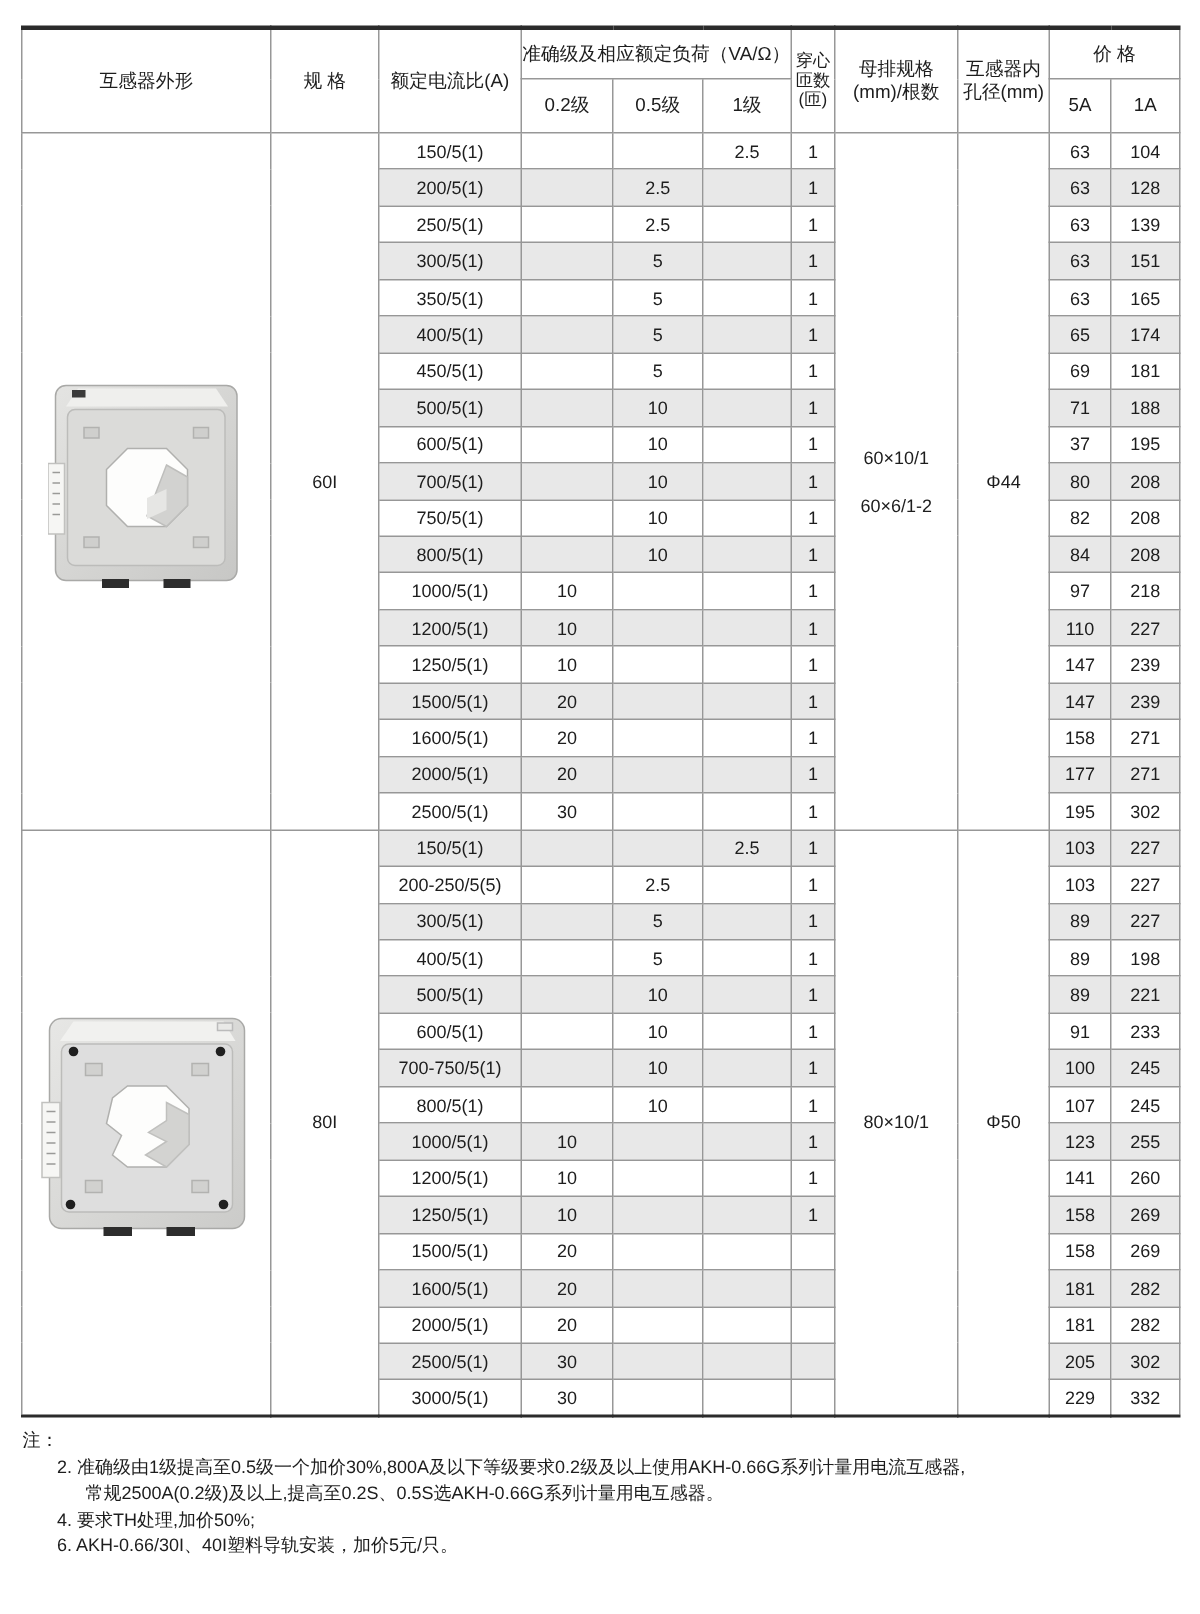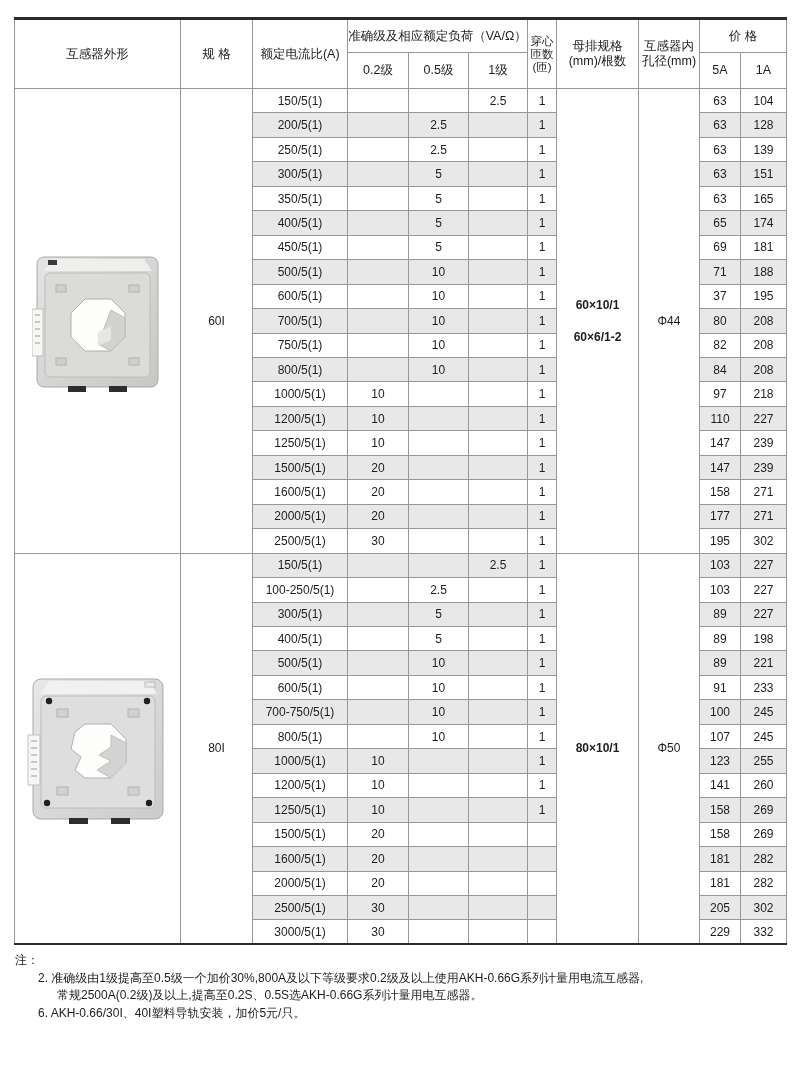--- a/index.html
+++ b/index.html
@@ -20,21 +20,21 @@
     font-size:12px; font-weight:normal; overflow:hidden;
     background:#ffffff;
   }
   .spec-table thead th { font-size:12.5px; line-height:15px; }
   .spec-table thead tr.h1 { height:34px; }
   .spec-table thead tr.h2 { height:36px; }
   .spec-table td.s { background:#e8e8e8; }
   .spec-table th.small3 { font-size:11.5px; line-height:13px; }
   .img-cell { background:#ffffff; }
   .img-cell .photo-wrap { display:flex; justify-content:center; align-items:center; }
-  .busbar-line { line-height:14px; margin:18px 0;font-weight:bold; }
+  .busbar-line { line-height:14px; margin:18px 0; }
   .notes {
     position:absolute; left:15px; top:952px; width:775px;
     font-size:12px; line-height:17.6px; color:#1d1d1d;
   }
   .note-line { white-space:nowrap; }
   .note-first { display:flex; }
   .note-prefix { flex:0 0 auto; }
   .note-indent { padding-left:23px; }
   .note-cont { padding-left:42px; }
 </style>
@@ -338,21 +338,21 @@
           <td class="s">2.5</td>
           <td class="s">1</td>
           <td rowspan="16">
             <div class="busbar-line">80×10/1</div>
           </td>
           <td rowspan="16">Φ50</td>
           <td class="s">103</td>
           <td class="s">227</td>
         </tr>
         <tr style="height: 24.46px;">
-          <td>100-250/5(1)</td>
+          <td>200-250/5(5)</td>
           <td></td>
           <td>2.5</td>
           <td></td>
           <td>1</td>
           <td>103</td>
           <td>227</td>
         </tr>
         <tr style="height: 24.46px;">
           <td class="s">300/5(1)</td>
           <td class="s"></td>
@@ -481,16 +481,17 @@
         </tr>
       </tbody>
   </table>
 
   <div class="notes" id="notes">
       <div class="note-line note-first">
         <span class="note-prefix">注：</span>
       </div>
       <div class="note-line note-indent">2. 准确级由1级提高至0.5级一个加价30%,800A及以下等级要求0.2级及以上使用AKH-0.66G系列计量用电流互感器,</div>
       <div class="note-line note-cont">常规2500A(0.2级)及以上,提高至0.2S、0.5S选AKH-0.66G系列计量用电互感器。</div>
+      <div class="note-line note-indent">4. 要求TH处理,加价50%;</div>
       <div class="note-line note-indent">6. AKH-0.66/30I、40I塑料导轨安装，加价5元/只。</div>
     </div>
 
 </div>
 
 </body></html>

